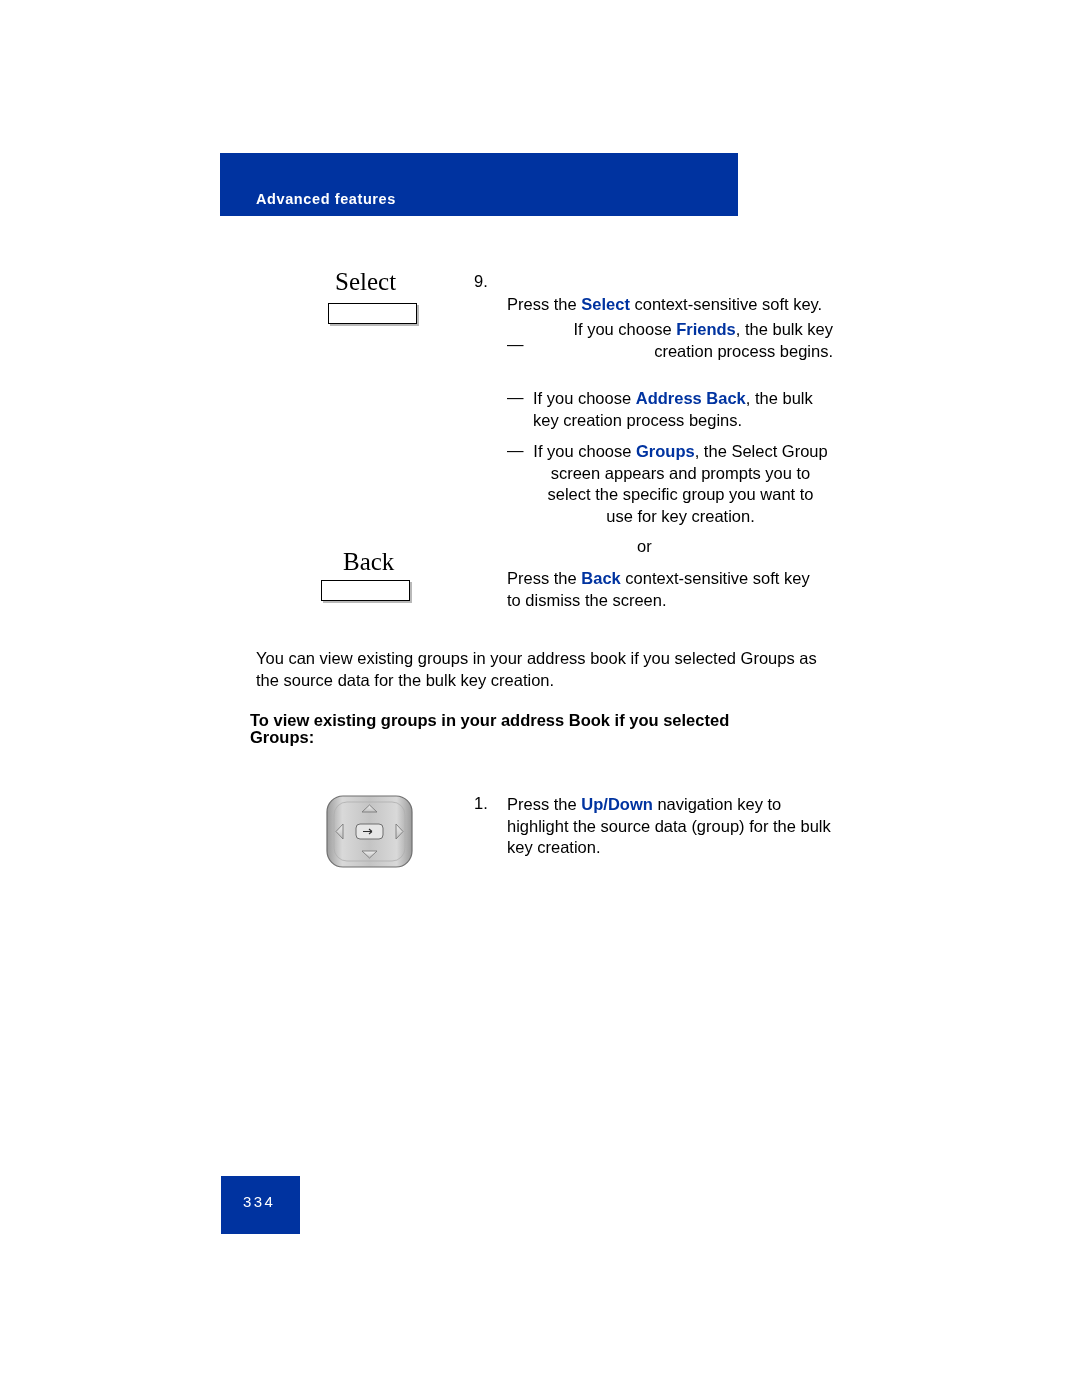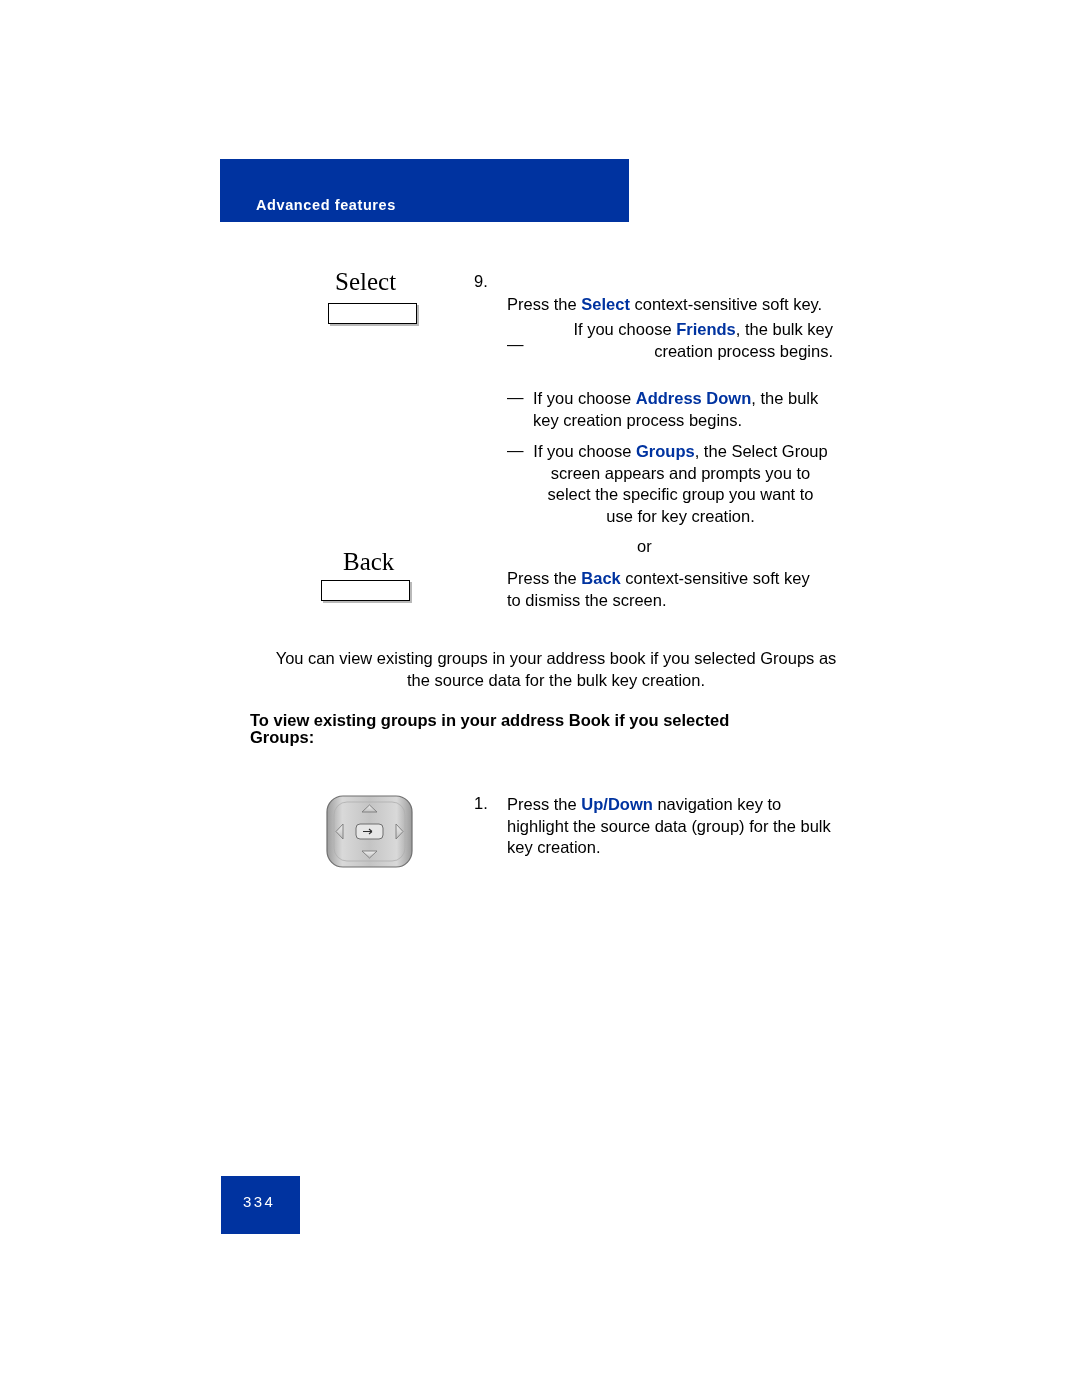--- a/index.html
+++ b/index.html
@@ -12,22 +12,22 @@
     height: 1397px;
     position: relative;
     font-family: "Liberation Sans", sans-serif;
     color: #000000;
   }
 
   
   .header-banner {
     position: absolute;
     left: 220px;
-    top: 159px;
-    width: 409px;
+    top: 153px;
+    width: 518px;
     height: 63px;
     background: #0033a0;
   }
   .header-banner .header-title {
     position: absolute;
     left: 36px;
     bottom: 9px;
     color: #ffffff;
     font-size: 14.5px;
     font-weight: bold;
@@ -85,21 +85,21 @@
 
   #or-text {
     position: absolute;
     left: 637px;
     top: 537px;
     font-size: 16.5px;
   }
 
   #backstep-text { left: 507px; top: 568px; width: 320px; }
 
-  #para1 { left: 266px; top: 648px; width: 580px; text-align: center; }
+  #para1 { left: 256px; top: 648px; width: 580px; }
 
   #heading1 {
     position: absolute;
     left: 250px;
     top: 712px;
     width: 545px;
     font-size: 16.5px;
     font-weight: bold;
     line-height: 17px;
   }
@@ -145,21 +145,21 @@
 <div class="softkey-label" id="select-label">Select</div>
 <div class="softkey-button" id="select-button"></div>
 
 <div class="num" id="step9-num">9.</div>
 <div class="bodytext" id="step9-text"><span>Press the </span><b class="blue">Select</b><span> context-sensitive soft key.</span></div>
 
 <div class="dashmark" id="bullet1-mark">—</div>
 <div class="bodytext" id="bullet1-text"><span>If you choose </span><b class="blue">Friends</b><span>, the bulk key creation process begins.</span></div>
 
 <div class="dashmark" id="bullet2-mark">—</div>
-<div class="bodytext" id="bullet2-text"><span>If you choose </span><b class="blue">Address Down</b><span>, the bulk key creation process begins.</span></div>
+<div class="bodytext" id="bullet2-text"><span>If you choose </span><b class="blue">Address Back</b><span>, the bulk key creation process begins.</span></div>
 
 <div class="dashmark" id="bullet3-mark">—</div>
 <div class="bodytext" id="bullet3-text"><span>If you choose </span><b class="blue">Groups</b><span>, the Select Group screen appears and prompts you to select the specific group you want to use for key creation.</span></div>
 
 <div id="or-text">or</div>
 
 <div class="softkey-label" id="back-label">Back</div>
 <div class="softkey-button" id="back-button"></div>
 
 <div class="bodytext" id="backstep-text"><span>Press the </span><b class="blue">Back</b><span> context-sensitive soft key to dismiss the screen.</span></div>

